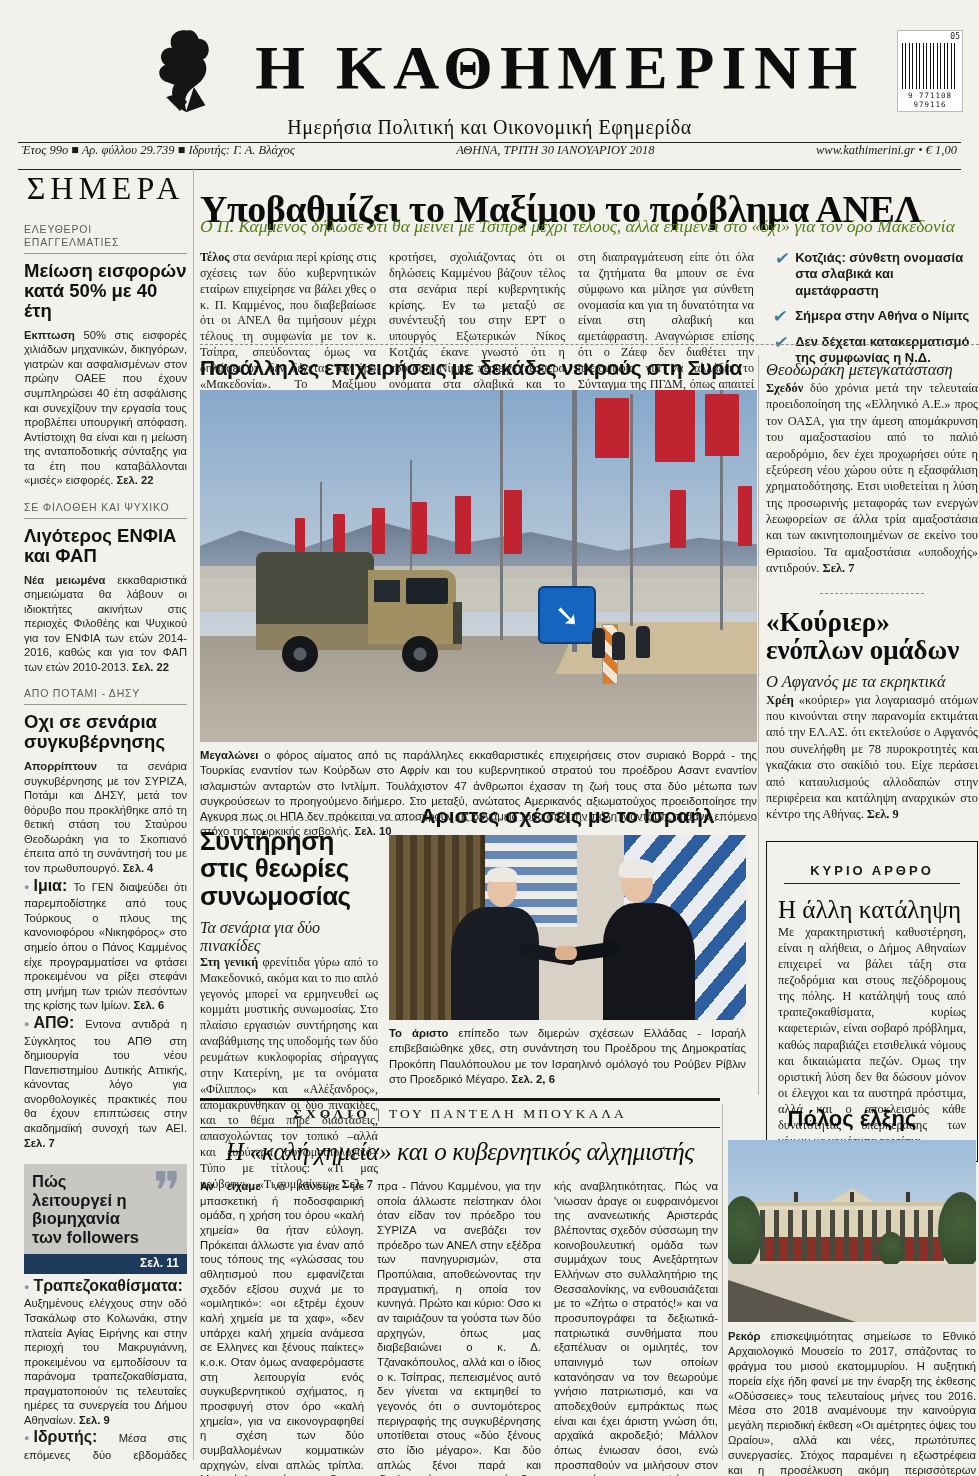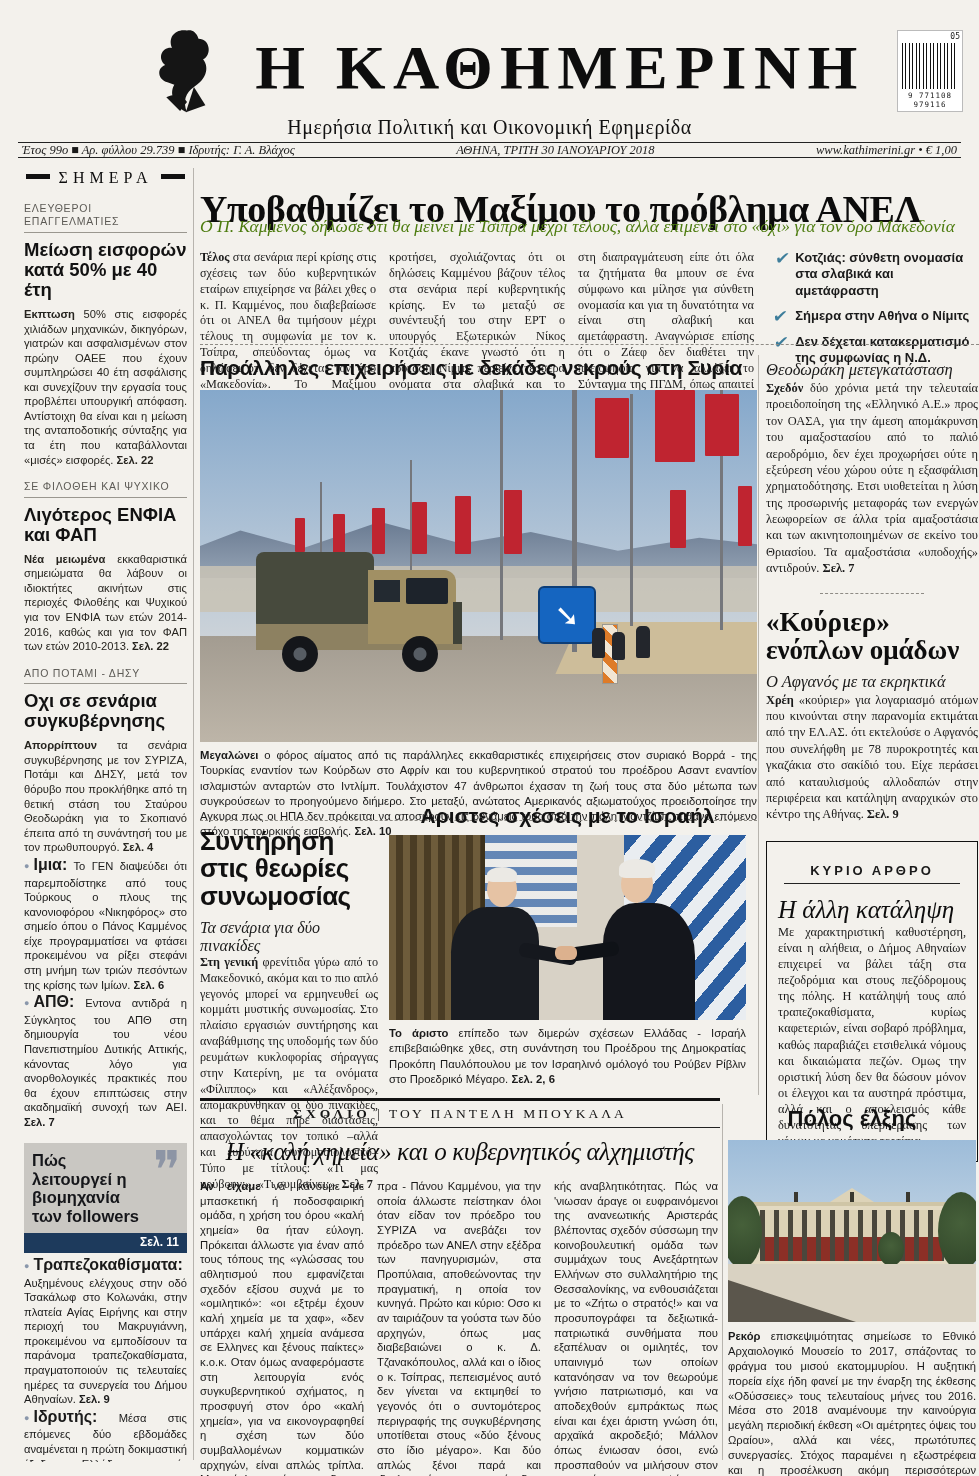--- a/index.html
+++ b/index.html
@@ -10,38 +10,38 @@
   .just{text-align:justify;}
   b,strong{font-weight:bold;}
   
   .logo{left:146px;top:26px;width:82px;height:92px;}
   .mast-title{left:228px;top:22px;width:664px;height:92px;display:flex;align-items:center;justify-content:center;font-family:"Liberation Serif","DejaVu Serif",serif;font-weight:bold;font-size:61px;letter-spacing:7px;transform:scaleX(1.05);white-space:nowrap;color:#0d0d0d;}
   .barcode{left:897px;top:30px;width:64px;height:80px;background:#fff;border:1px solid #bbb;font-family:"DejaVu Sans Mono",monospace;}
   .barcode .corner{position:absolute;top:1px;right:2px;font-size:8px;}
   .barcode .stripes{position:absolute;top:12px;left:4px;right:4px;height:46px;background:repeating-linear-gradient(90deg,#111 0 1px,#fff 1px 3px,#111 3px 4px,#fff 4px 7px);}
   .barcode .num{position:absolute;bottom:2px;left:0;right:0;text-align:center;font-size:7.5px;letter-spacing:1px;}
   .mast-sub{left:0;top:116px;width:979px;text-align:center;font-size:20px;letter-spacing:.5px;color:#111;}
-  .date-row{left:18px;top:142px;width:943px;height:16px;border-top:1.5px solid #222;border-bottom:1px solid #222;display:flex;align-items:center;justify-content:space-between;font-style:italic;font-size:12.5px;padding:0 4px;box-sizing:border-box;}
+  .date-row{left:18px;top:142px;width:943px;height:28px;border-top:1.5px solid #222;border-bottom:1px solid #222;display:flex;justify-content:space-between;font-style:italic;font-size:12.5px;padding:0 4px;box-sizing:border-box;}
   
   .lead-h1{left:200px;top:162px;width:779px;font-weight:bold;font-size:38px;letter-spacing:-.5px;white-space:nowrap;color:#0c0c0c;}
   .lead-deck{left:200px;top:216px;width:779px;font-style:italic;font-size:17.5px;white-space:nowrap;color:#4d7c0f;}
   .lead-cols{left:200px;top:250px;width:779px;display:flex;gap:13px;}
   .lead-col{width:176px;font-size:12.2px;line-height:1.3;}
   .checks{width:212px;display:flex;flex-direction:column;gap:9px;padding-left:6px;box-sizing:border-box;}
   .check-item{display:flex;gap:8px;}
   .check-glyph{color:#3e7e9b;font-size:17px;line-height:1;transform:skewX(-8deg);}
   .check-text{font-weight:bold;font-size:13px;line-height:1.25;}
   .dashed{border-top:1.5px dashed #8e8b85;}
   .d1{left:200px;top:344px;width:779px;}
   .d2{left:200px;top:820px;width:557px;}
   
   .vr{width:1px;background:#b7b4ae;}
   
   .sidebar{left:24px;top:168px;width:163px;height:1294px;overflow:hidden;font-size:11.2px;line-height:1.3;}
-  .simera{display:flex;align-items:center;justify-content:center;gap:9px;font-family:"Liberation Serif","DejaVu Serif",serif;font-size:16px;letter-spacing:5px;color:#0d0d0d;margin-bottom:4px;}
+  .simera{display:flex;align-items:center;justify-content:center;gap:9px;font-family:"Liberation Serif","DejaVu Serif",serif;font-size:32px;letter-spacing:5px;color:#0d0d0d;margin-bottom:4px;}
   .simera .bar{width:24px;height:5px;background:#111;margin-bottom:4px;}
   .kicker{margin:13px 0 7px;padding-bottom:3px;border-bottom:1px solid #9a978f;color:#5c5a55;font-size:10.5px;letter-spacing:.8px;}
   .sb-title{font-weight:bold;font-size:18.5px;line-height:1.08;color:#121212;margin-bottom:7px;}
   .sb-body{color:#26241f;}
   .sb-bullet{margin-top:12px;}
   .dot{display:inline-block;color:#8a97ab;font-size:9px;vertical-align:1px;margin-right:4px;}
   .b-term{font-weight:bold;font-size:16px;}
   .followers{margin:14px 0 2px;background:#c9c7c2;position:relative;padding:8px 8px 0 8px;}
   .followers .f-title{font-weight:bold;font-size:16.5px;line-height:1.12;color:#15161a;width:112px;}
   .followers .quote{position:absolute;right:6px;top:2px;font-family:"Liberation Serif",serif;font-size:52px;color:#8d95a5;line-height:1;}
@@ -60,21 +60,21 @@
   .israel-photo{margin-top:7px;width:357px;height:185px;background:#cfc9bd;}
   .israel-cap{margin-top:6px;font-size:11.3px;line-height:1.35;}
   
   .rcol{left:766px;top:352px;width:212px;}
   .r-title{font-family:"Liberation Serif",serif;font-weight:bold;font-size:27px;line-height:1.04;color:#0e0e0e;}
   .r-sub{font-family:"Liberation Serif",serif;font-style:italic;font-size:16.5px;margin-top:8px;}
   .r-body{font-family:"Liberation Serif",serif;font-size:12.4px;line-height:1.32;margin-top:9px;}
   .r-dash{border-top:1.5px dashed #8e8b85;width:104px;margin:16px auto 14px;}
   .kyrio{margin-top:18px;border:1.5px solid #111;padding:9px 11px 12px;background:#f3f1ec;}
   .kyrio-label{text-align:center;font-weight:bold;font-size:13px;letter-spacing:3px;padding-bottom:5px;border-bottom:1px solid #222;margin:12px 6px;}
-  .kyrio-title{font-family:"Liberation Serif",serif;font-style:italic;font-size:25px;margin-top:9px;color:#0d0d0d;}
+  .kyrio-title{font-family:"Liberation Serif",serif;font-size:25px;margin-top:9px;color:#0d0d0d;}
   .kyrio-body{font-family:"Liberation Serif",serif;font-size:12.4px;line-height:1.3;margin-top:8px;font-weight:500;}
   
   .blackbar{left:200px;top:1098px;width:520px;height:3px;background:#111;}
   .sxolio{left:200px;top:1106px;width:520px;}
   .sx-head{text-align:center;font-family:"Liberation Serif",serif;font-size:13.5px;letter-spacing:3px;color:#141414;padding-bottom:5px;border-bottom:1px solid #222;}
   .sx-head b{letter-spacing:4px;}
   .sx-title{text-align:center;font-family:"Liberation Serif",serif;font-style:italic;font-size:25px;margin-top:10px;letter-spacing:-.3px;color:#0d0d0d;}
   .sx-cols{display:flex;gap:13px;margin-top:13px;}
   .sx-col{width:164px;font-size:11.3px;line-height:1.3;}
   .polos{left:728px;top:1106px;width:248px;}

